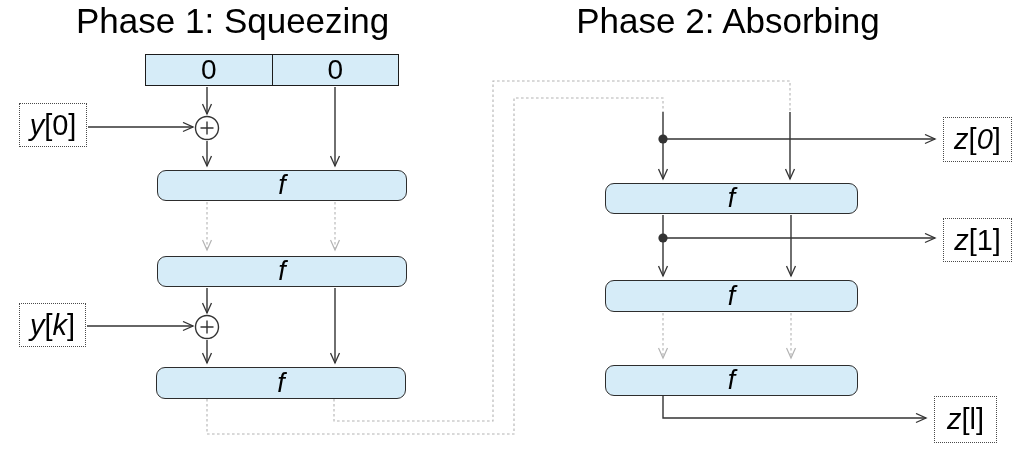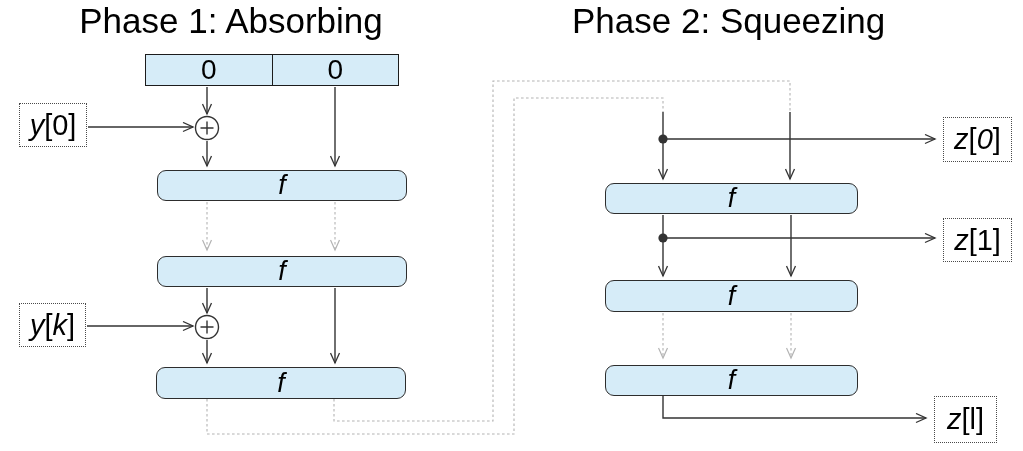--- a/index.html
+++ b/index.html
@@ -105,22 +105,22 @@
   <g>
     <circle class="xor" cx="207" cy="128" r="11.5"></circle>
     <path class="xorplus" d="M207,121.5 V134.5 M200.5,128 H213.5"></path>
   </g>
   <g>
     <circle class="xor" cx="207" cy="327" r="11.5"></circle>
     <path class="xorplus" d="M207,320.5 V333.5 M200.5,327 H213.5"></path>
   </g>
 </svg>
 
-<div class="abs title" style="left:76px;top:0;width:310px;">Phase 1: Absorbing</div>
-<div class="abs title" style="left:572px;top:0;width:312px;">Phase 2: Squeezing</div>
+<div class="abs title" style="left:76px;top:0;width:310px;">Phase 1: Squeezing</div>
+<div class="abs title" style="left:572px;top:0;width:312px;">Phase 2: Absorbing</div>
 
 <div class="abs register" style="left:145px;top:54px;width:254px;height:32px;">
   <div class="cell">0</div>
   <div class="cell">0</div>
 </div>
 
 <div class="abs fbox" style="left:157px;top:170px;width:250px;height:31px;">f</div>
 <div class="abs fbox" style="left:157px;top:256px;width:250px;height:31px;">f</div>
 <div class="abs fbox" style="left:156px;top:367px;width:250px;height:32px;">f</div>
 

